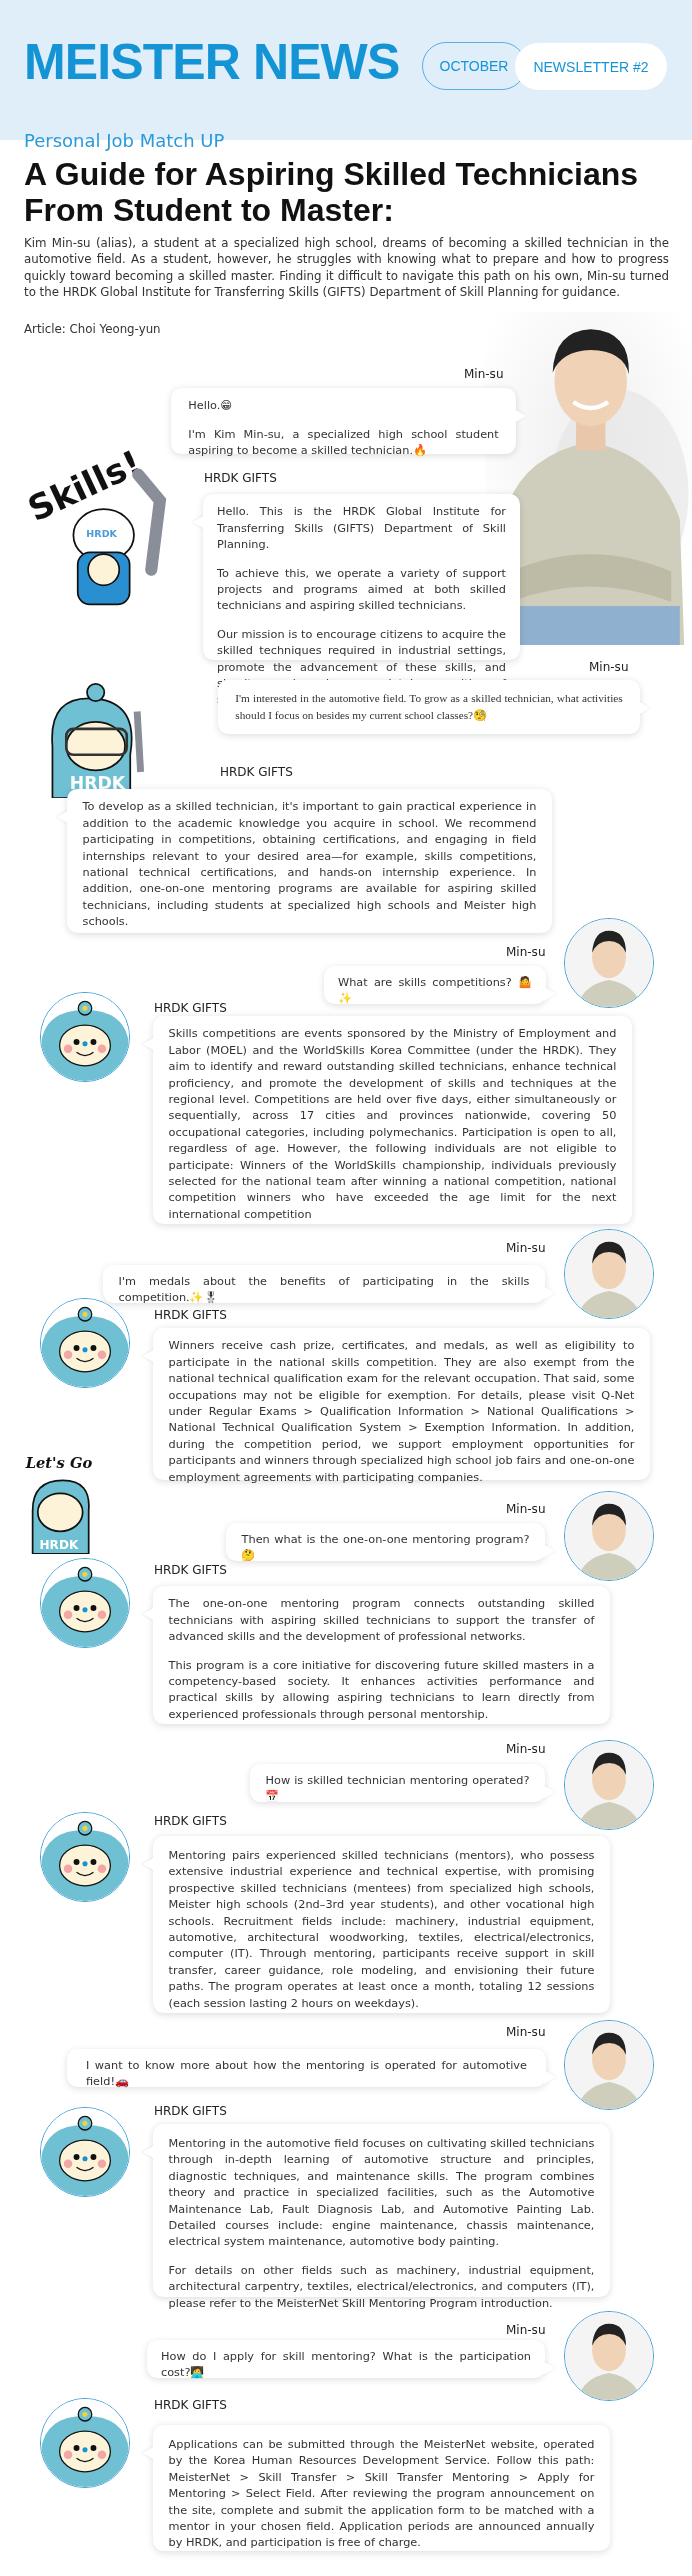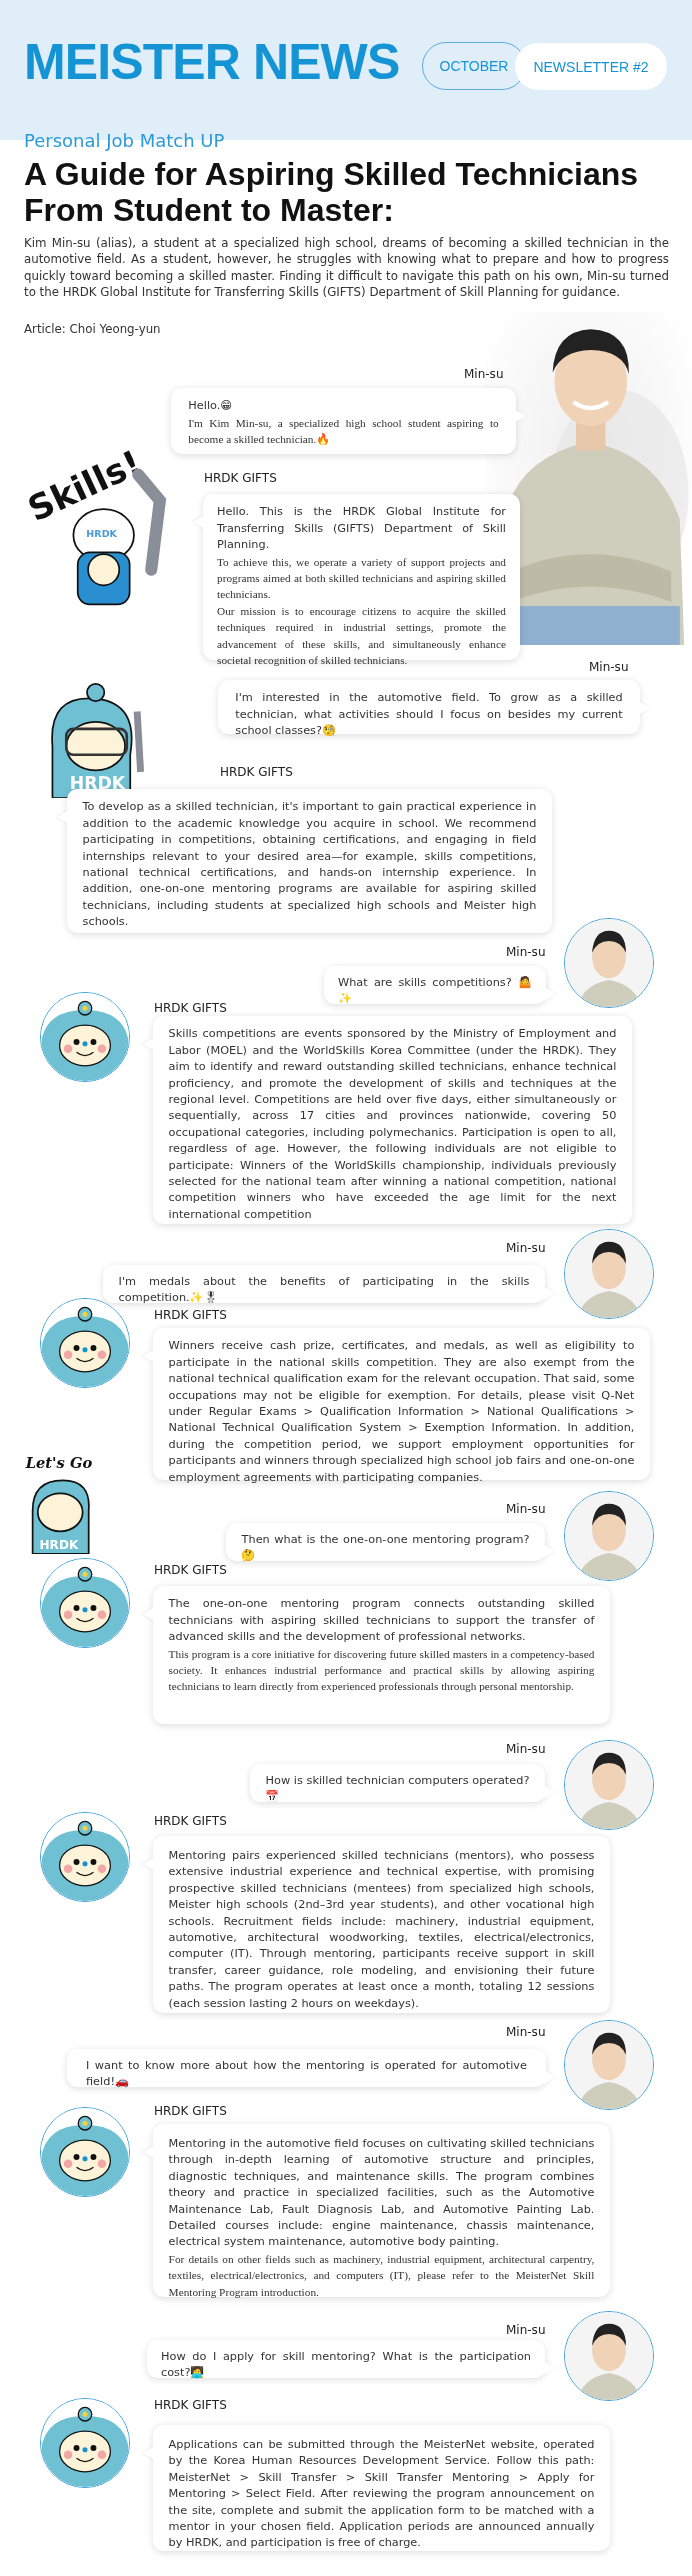--- a/index.html
+++ b/index.html
@@ -64,21 +64,21 @@
     .bubble.user::after {
       content: ""; position: absolute; right: -10.4px; top: 21px;
       border-left: 12px solid #fff; border-top: 7px solid transparent; border-bottom: 7px solid transparent;
       filter: drop-shadow(1.7px 0.9px 0.9px rgba(0,0,0,0.06));
     }
     .bubble.bot::before {
       content: ""; position: absolute; left: -10.4px; top: 21px;
       border-right: 12px solid #fff; border-top: 7px solid transparent; border-bottom: 7px solid transparent;
       filter: drop-shadow(-1.7px 0.9px 0.9px rgba(0,0,0,0.06));
     }
-    .bubble p + p { margin-top: 0; font-family: Liberation Serif, serif; }
+    .bubble p + p { margin-top: 12px; }
     .avatar {
       position: absolute; width: 90px; height: 90px; border-radius: 50%;
       border: 1.3px solid #3c9fd9; overflow: hidden; background: #fff;
     }
     .avatar.user svg, .avatar.bot svg { width: 100%; height: 100%; display: block; }
     .hero {
       position: absolute; left: 485px; top: 312px; width: 208px; height: 333px;
     }
     .mascot { position: absolute; }
   </style>
@@ -157,21 +157,21 @@
 </div>
 
 <div class="speaker" style="left:204px;top:471px;">HRDK GIFTS</div>
 <div class="bubble bot" style="left:203px;top:494px;width:317px;height:166px;padding:10.4px 14px;">
   <p>Hello. This is the HRDK Global Institute for Transferring Skills (GIFTS) Department of Skill Planning.</p>
   <p>To achieve this, we operate a variety of support projects and programs aimed at both skilled technicians and aspiring skilled technicians.</p>
   <p>Our mission is to encourage citizens to acquire the skilled techniques required in industrial settings, promote the advancement of these skills, and simultaneously enhance societal recognition of skilled technicians.</p>
 </div>
 
 <div class="speaker" style="left:589px;top:660px;">Min-su</div>
-<div class="bubble user" style="left:218px;top:680px;width:422px;height:54px;padding:10.4px 17.3px;">
+<div class="bubble user" style="left:218px;top:680px;width:422px;height:54px;padding:10.4px 17.3px;font-family:Liberation Serif, serif;">
   <p>I'm interested in the automotive field. To grow as a skilled technician, what activities should I focus on besides my current school classes?🧐</p>
 </div>
 
 <div class="speaker" style="left:220px;top:765px;">HRDK GIFTS</div>
 <div class="bubble bot" style="left:67px;top:789px;width:485px;height:144px;padding:10.4px 15.6px;">
   <p>To develop as a skilled technician, it's important to gain practical experience in addition to the academic knowledge you acquire in school. We recommend participating in competitions, obtaining certifications, and engaging in field internships relevant to your desired area—for example, skills competitions, national technical certifications, and hands-on internship experience. In addition, one-on-one mentoring programs are available for aspiring skilled technicians, including students at specialized high schools and Meister high schools.</p>
 </div>
 
 <div class="avatar user" style="left:564px;top:918px;">
   <svg viewBox="0 0 104 104">
@@ -263,34 +263,34 @@
       <circle cx="62" cy="58" r="3.5" fill="#111"></circle>
       <circle cx="52" cy="60" r="3" fill="#1594d5"></circle>
       <circle cx="32" cy="66" r="5" fill="#f2a6a6"></circle>
       <circle cx="72" cy="66" r="5" fill="#f2a6a6"></circle>
       <path d="M42 70 Q52 78 62 70" stroke="#111" stroke-width="1.5" fill="none"></path>
     </svg>
 </div>
 <div class="speaker" style="left:154px;top:1563px;">HRDK GIFTS</div>
 <div class="bubble bot" style="left:153px;top:1586px;width:457px;height:138px;padding:10.4px 15.6px;">
   <p>The one-on-one mentoring program connects outstanding skilled technicians with aspiring skilled technicians to support the transfer of advanced skills and the development of professional networks.</p>
-  <p>This program is a core initiative for discovering future skilled masters in a competency-based society. It enhances industrial performance and practical skills by allowing aspiring technicians to learn directly from experienced professionals through personal mentorship.</p>
+  <p>This program is a core initiative for discovering future skilled masters in a competency-based society. It enhances activities performance and practical skills by allowing aspiring technicians to learn directly from experienced professionals through personal mentorship.</p>
 </div>
 
 <div class="avatar user" style="left:564px;top:1740px;">
   <svg viewBox="0 0 104 104">
       <rect width="104" height="104" fill="#f4f4f4"></rect>
       <path d="M15 104 Q20 78 52 72 Q84 78 90 104 Z" fill="#cfcdbb"></path>
       <ellipse cx="52" cy="45" rx="20" ry="25" fill="#f0d2b6"></ellipse>
       <path d="M32 40 Q34 14 52 14 Q72 14 72 40 Q66 26 52 26 Q38 26 32 40 Z" fill="#222"></path>
     </svg>
 </div>
 <div class="speaker" style="left:506px;top:1742px;">Min-su</div>
 <div class="bubble user" style="left:250px;top:1764px;width:295px;height:38px;padding:8.7px 15.6px;">
-  <p>How is skilled technician computers operated?📅</p>
+  <p>How is skilled technician mentoring operated?📅</p>
 </div>
 
 <div class="avatar bot" style="left:40px;top:1812px;">
   <svg viewBox="0 0 104 104">
       <rect width="104" height="104" fill="#fff"></rect>
       <path d="M0 104 L0 60 Q5 20 52 20 Q99 20 104 60 L104 104 Z" fill="#6fc0d2"></path>
       <circle cx="52" cy="18" r="8" fill="#6fc0d2" stroke="#111" stroke-width="1.5"></circle>
       <circle cx="52" cy="18" r="3" fill="#f5d23a"></circle>
       <ellipse cx="52" cy="62" rx="30" ry="24" fill="#fcf3d8" stroke="#111" stroke-width="1.5"></ellipse>
       <circle cx="42" cy="58" r="3.5" fill="#111"></circle>

